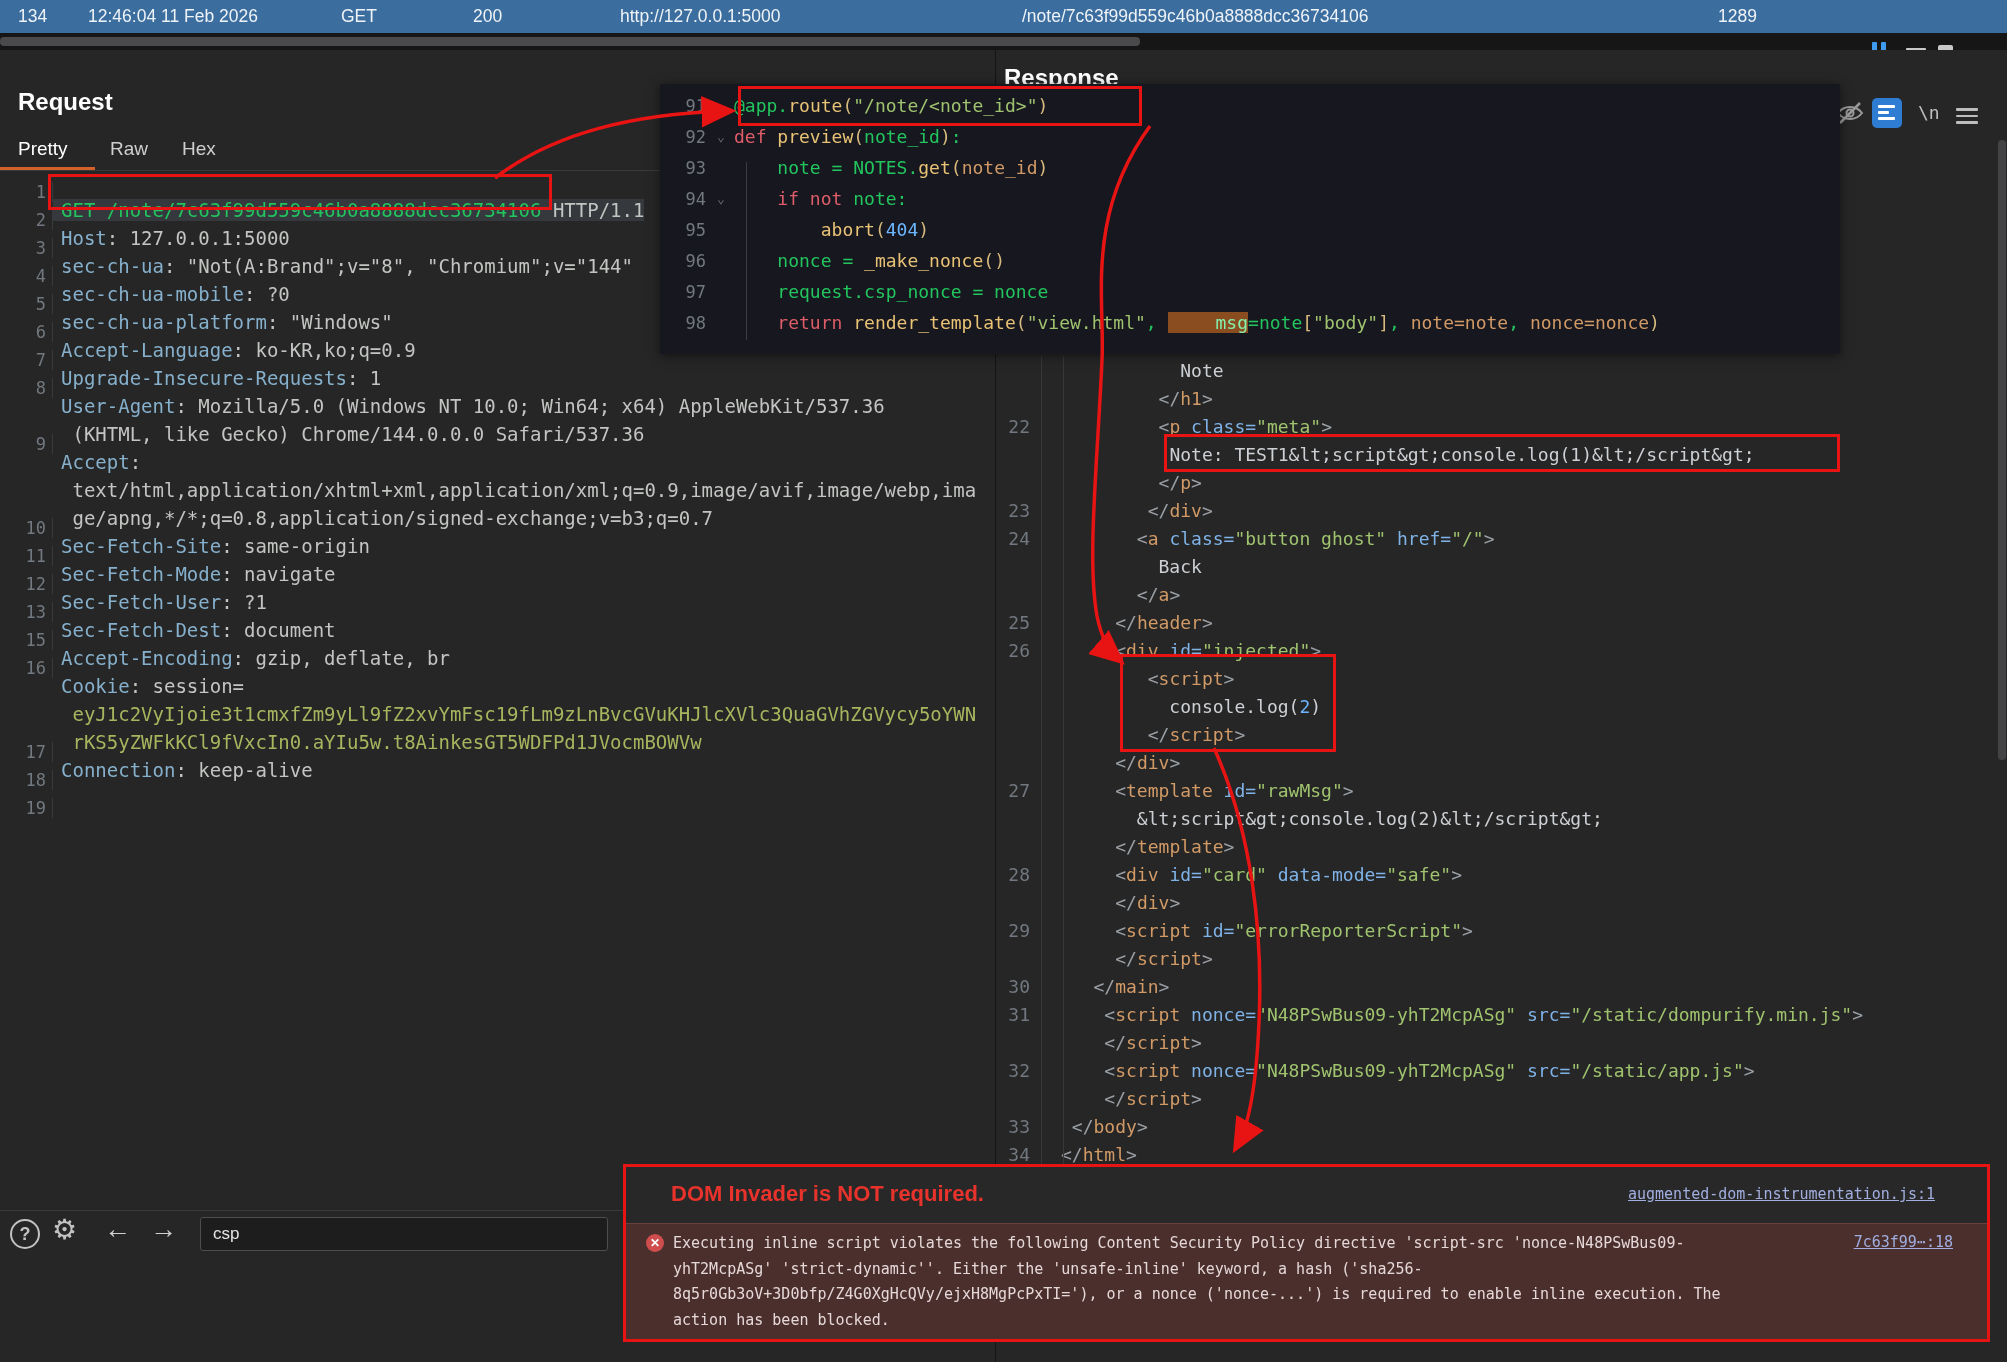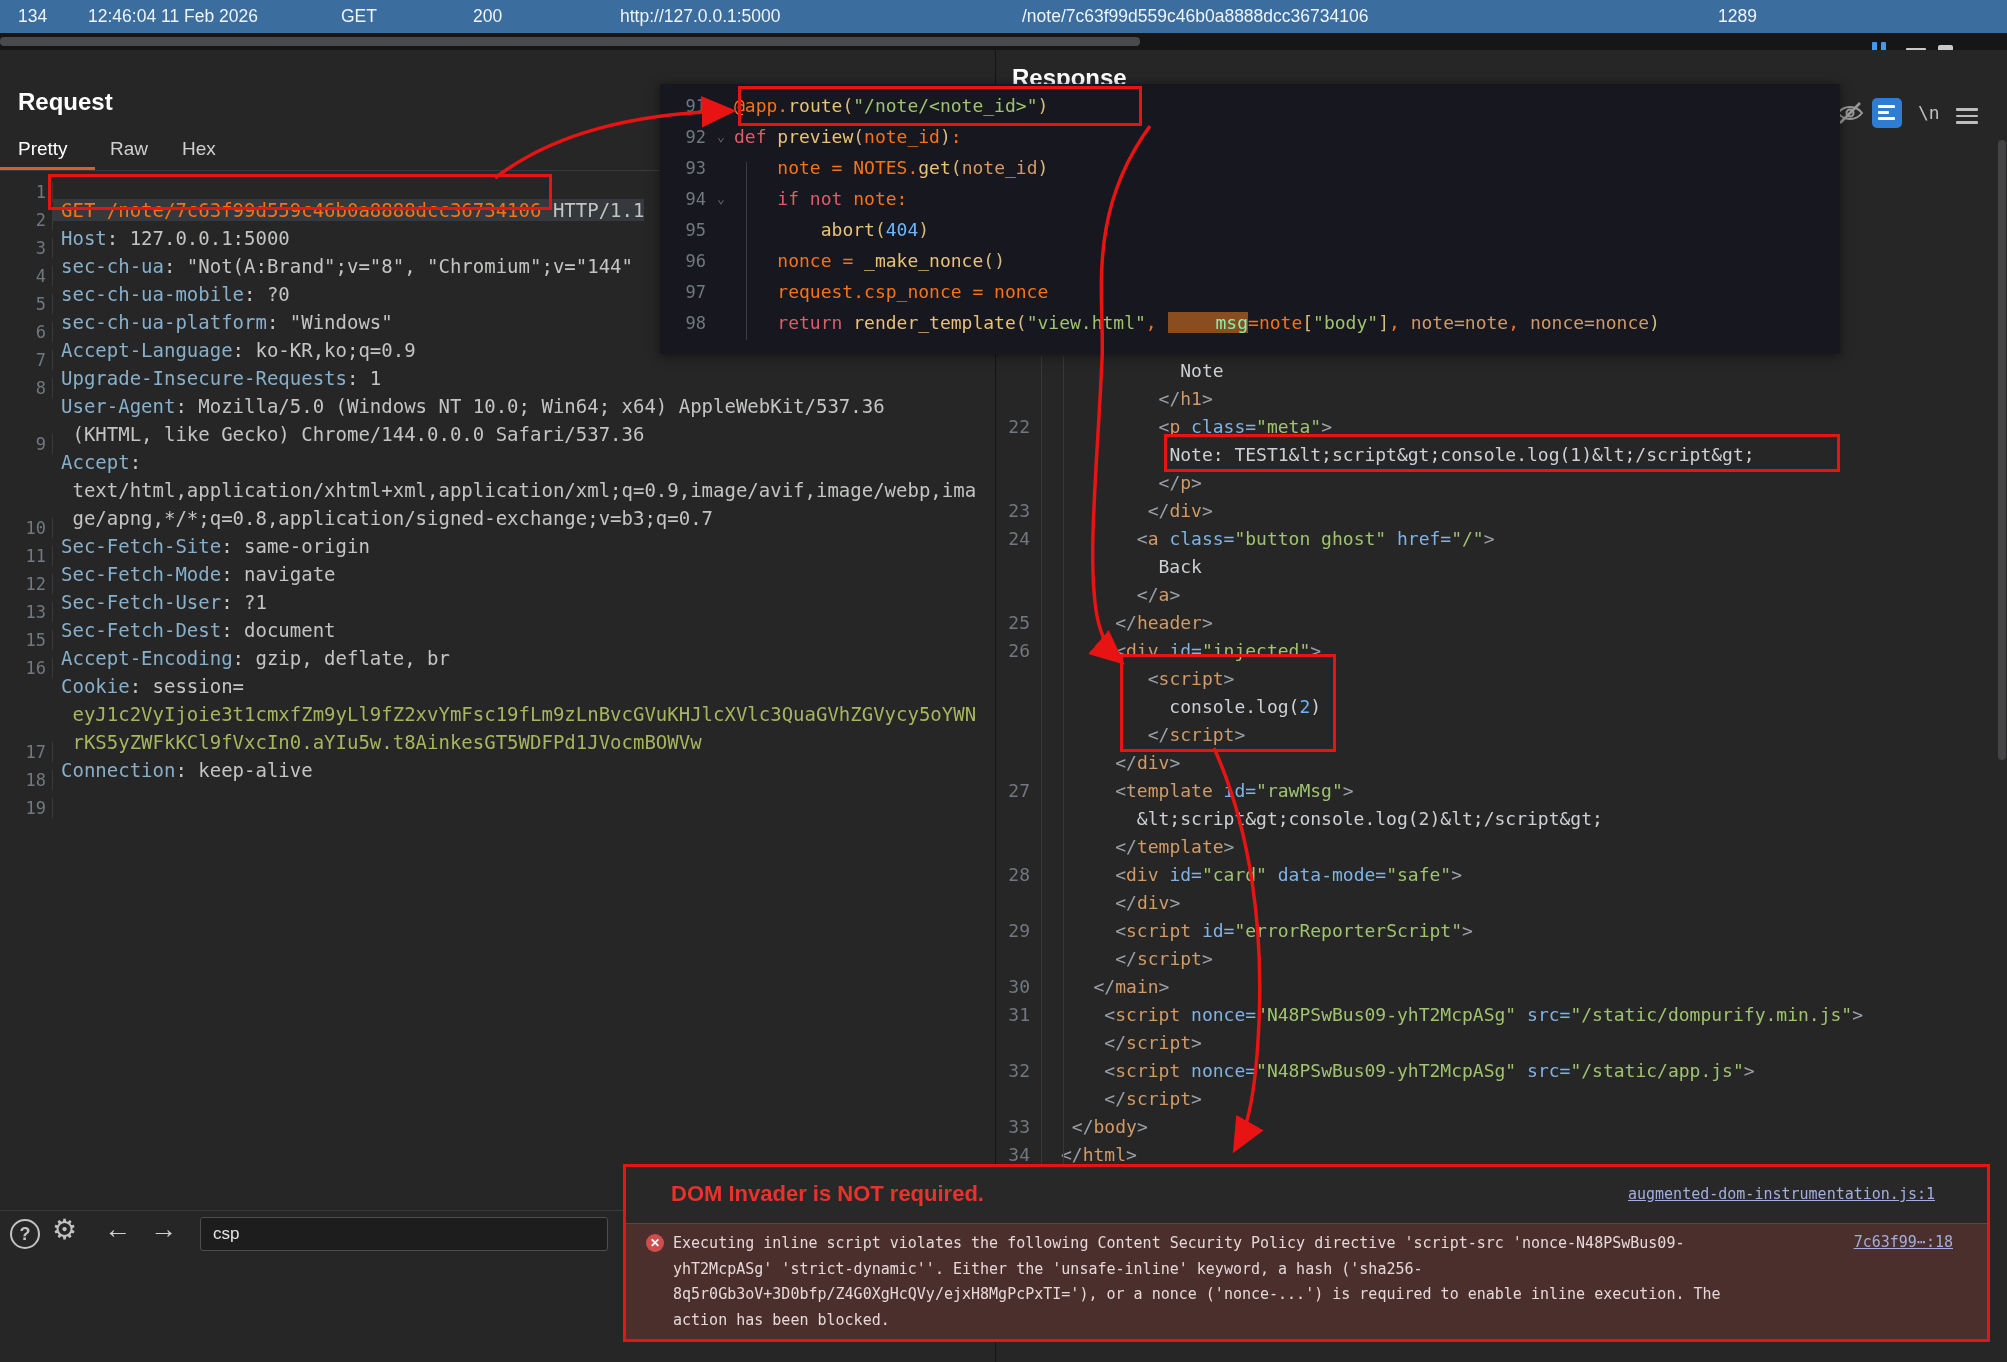--- a/index.html
+++ b/index.html
@@ -12,21 +12,21 @@
   #topbar span{position:absolute;top:6px;white-space:pre;}
   
   #scrollstrip{left:0;top:33px;width:2007px;height:17px;background:#161617;}
   #scrollthumb{left:0;top:4px;width:1140px;height:9px;background:#4a4a4c;border-radius:4px;}
   
   #req-panel{left:0;top:50px;width:995px;height:1312px;background:#262626;}
   #resp-panel{left:996px;top:50px;width:1011px;height:1312px;background:#262626;}
   #panel-divider{left:995px;top:50px;width:1px;height:1312px;background:#141414;}
   .panel-title{font-size:24px;font-weight:bold;color:#ffffff;}
   #req-title{left:18px;top:38px;}
-  #resp-title{left:16px;top:14px;}
+  #resp-title{left:8px;top:14px;}
   
   .tab{position:absolute;top:88px;font-size:19px;color:#cfcfcf;cursor:default;}
   #tab-pretty{left:18px;color:#ffffff;}
   #tab-raw{left:110px;}
   #tab-hex{left:182px;}
   #tab-underline{left:0;top:117px;width:95px;height:3px;background:#d2622a;}
   #tab-border{left:0;top:120px;width:995px;height:1px;background:#3a3a3a;}
   
   .codewrap{position:absolute;left:0;font-family:"DejaVu Sans Mono",monospace;}
   .crow{display:flex;align-items:center;}
@@ -44,21 +44,21 @@
   #resp-code .cd{padding-left:28px;}
   #ovl-code{top:6px;width:1180px;font-size:18px;}
   #ovl-code .crow{height:31px;}
   #ovl-code .ln{width:46px;padding-right:4px;font-size:17px;}
   #ovl-code .fold{width:22px;text-align:center;font-size:13px;}
   #ovl-code .cd{padding-left:2px;}
   
   .tk-k{color:#86b0cc;}      
   .tk-v{color:#c2c5c2;}      
   .tk-ck{color:#a8b55e;}     
-  .tk-w{color:#f97316;}      
+  .tk-w{color:#22c55e;}      
   .tk-g{color:#9aa0a6;}      
   .tk-t{color:#d19a66;}      
   .tk-a{color:#7fb3e8;}      
   .tk-s{color:#9fc36e;}      
   .tk-txt{color:#cdd0d4;}    
   .tk-n{color:#6cb6ff;}      
   .tk-kw{color:#de5d68;}     
   .tk-fn{color:#e8c275;}     
   .tk-gold{color:#d7ba7d;}   
   .tk-prm{color:#d19a66;}    

